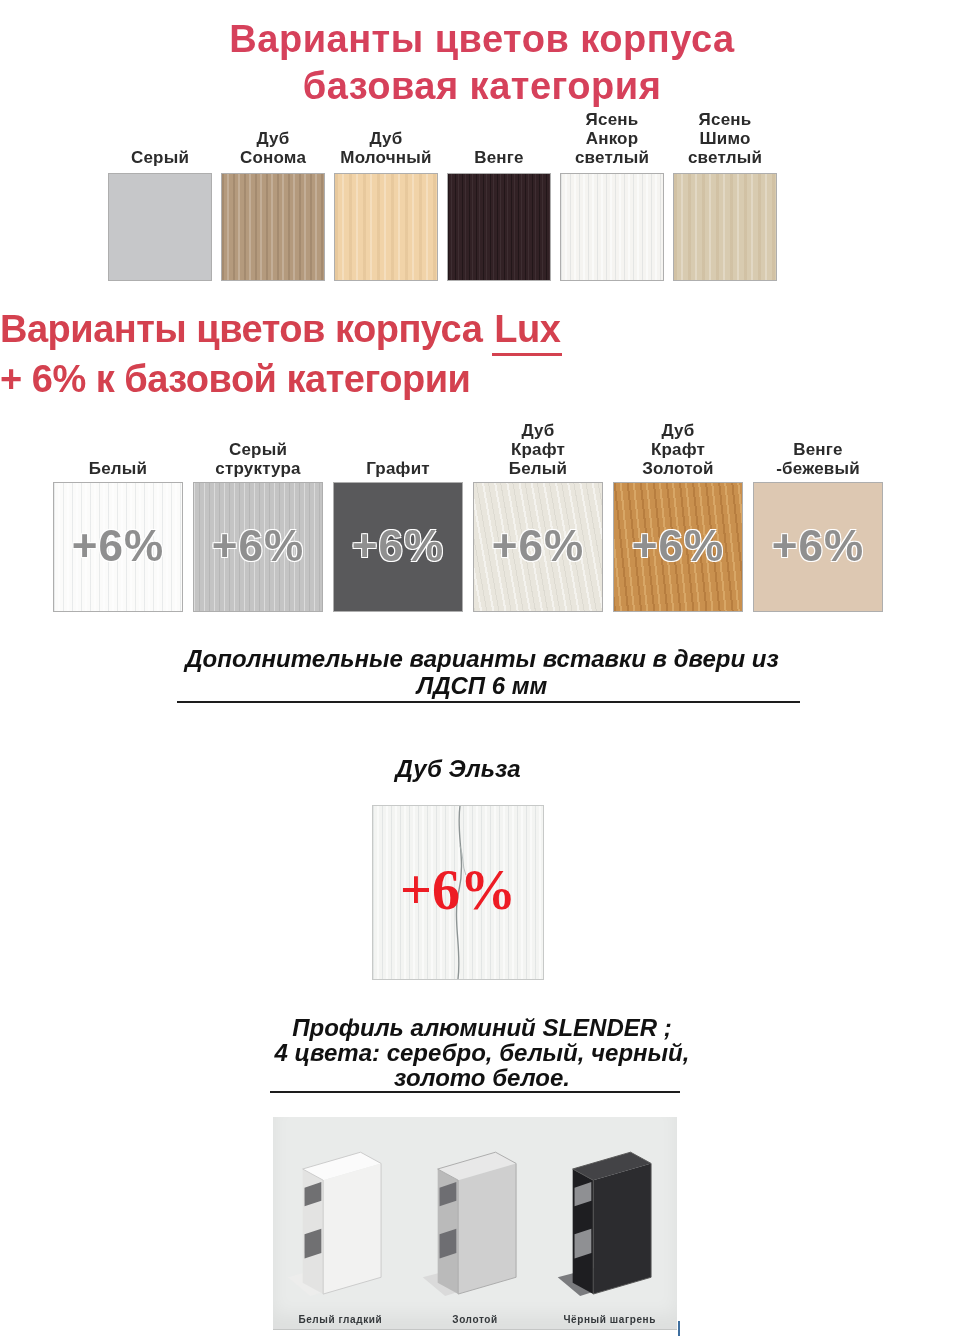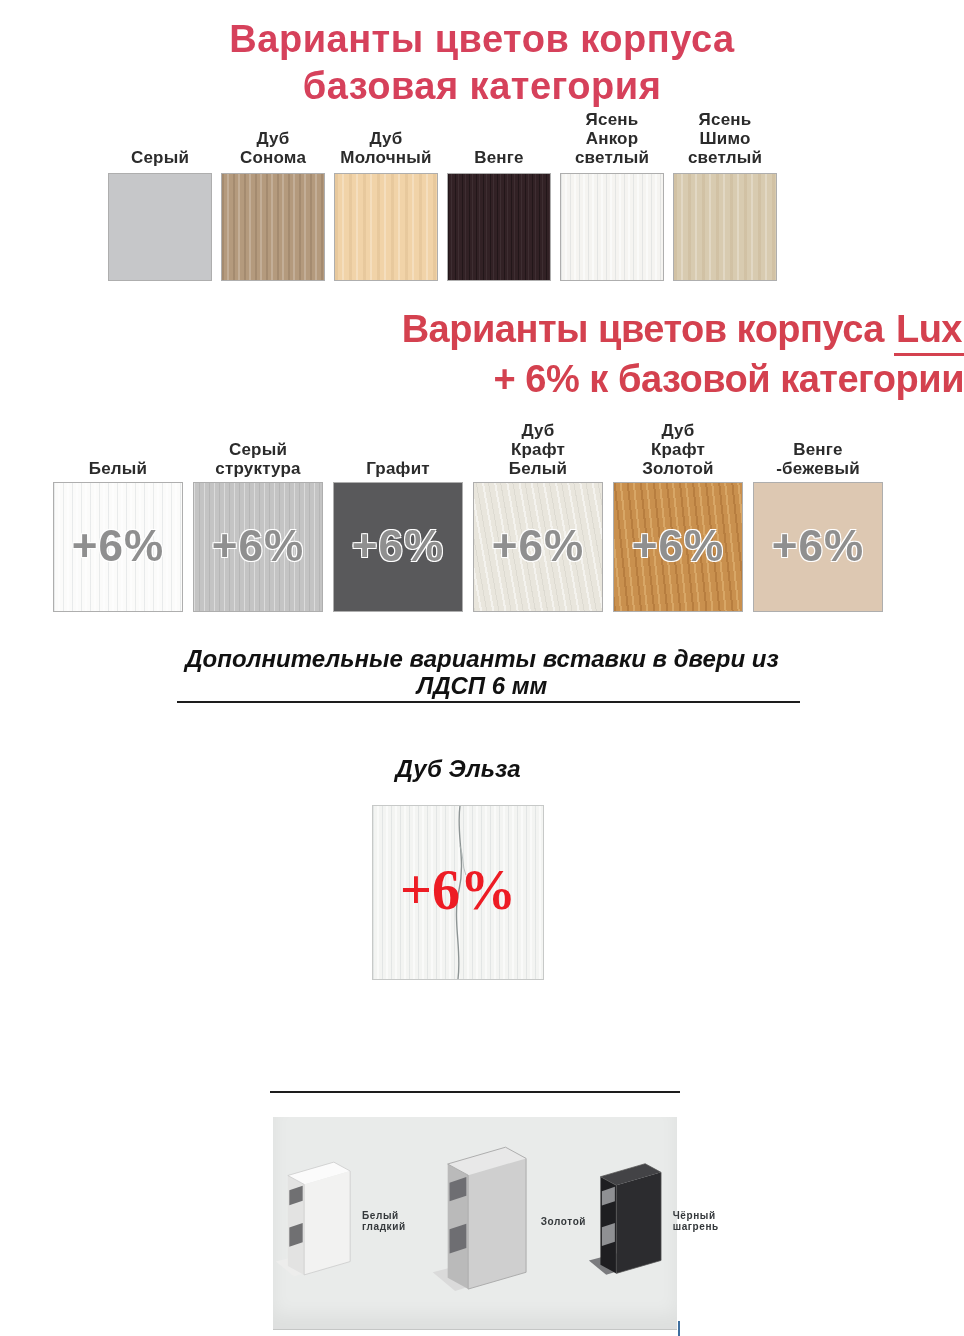--- a/index.html
+++ b/index.html
@@ -12,21 +12,21 @@
   .pre { white-space:pre-line; }
 
   
   .title1 {
     position:absolute; top:16px; left:0; right:0;
     text-align:center; font-weight:bold; font-size:38px; line-height:47px;
     letter-spacing:0.5px;
   }
   .title2 {
     position:absolute; top:306px; left:0; right:0;
-    text-align:right; font-weight:bold; font-size:38px; line-height:46px;
+    text-align:left; font-weight:bold; font-size:38px; line-height:46px;
     letter-spacing:-0.5px;
   }
   .title2 .lux {
     display:inline-block; margin-left:10px;
     border-bottom:3px solid currentColor; padding:0 2px 1px 2px;
   }
 
   
   .srow { position:absolute; display:flex; }
   .row1 { top:103px; left:108px; gap:9px; }
@@ -92,21 +92,21 @@
     font-weight:bold; font-style:italic; font-size:24px; line-height:25px;
     color:#111111;
   }
   .rule2 { top:1091px; left:270px; width:410px; }
   .photo {
     position:absolute; top:1117px; left:273px; width:404px; height:213px;
     display:flex; border-bottom:1px solid #c4c6c5;
     box-shadow:inset 0 -14px 18px rgba(0,0,0,0.05);
   }
   .pcol {
-    flex:1; display:flex; flex-direction:row;
+    flex:1; display:flex; flex-direction:column;
     align-items:center; justify-content:flex-end; padding-bottom:4px;
   }
   .pcol svg { width:112px; height:172px; margin-bottom:3px; }
   .plabel {
     font-size:10px; font-weight:bold; color:#34383b; letter-spacing:0.6px;
   }
   
   .pw .top{fill:#fbfbfb}.pw .face{fill:#f2f2f1}.pw .side{fill:#e3e3e2}
   .pw .hook{fill:#707072}.pw .flange{fill:#ededec}.pw .outline{stroke:#c9c9c9;fill:none}
   .ps .top{fill:#e8e8e8}.ps .face{fill:#cfcfcf}.ps .side{fill:#bababa}
@@ -215,20 +215,23 @@
     <div class="elsa-label">Дуб Эльза</div>
     <div class="elsa-swatch g-whitewood" style="background-color: rgb(243, 244, 242);">
       <svg viewBox="0 0 172 175" preserveAspectRatio="none">
         <path d="M88,0 C84,28 94,55 87,85 C80,115 90,145 86,175" stroke="#8d9494" stroke-width="1.4" fill="none"></path>
         <path d="M88,40 C92,52 90,60 94,70" stroke="#aab2b2" stroke-width="0.8" fill="none"></path>
       </svg>
       <span class="elsa-plus" style="color: rgb(237, 28, 36);">+6%</span>
     </div>
   </div>
 
+  <div class="profile-heading pre">Профиль алюминий SLENDER ;
+4 цвета: серебро, белый, черный,
+золото белое.</div>
   <div class="rule rule2"></div>
 
   <div class="photo" style="background-color: rgb(233, 235, 234);">
     <div class="pcol">
       <svg class="pw" viewBox="0 0 120 180">
         <path class="flange" d="M4,146 L42,136 L66,154 L28,166 Z"></path>
         <path class="side" d="M20,30 L42,42 L42,164 L20,152 Z"></path>
         <path class="top" d="M20,30 L82,12 L104,24 L42,42 Z"></path>
         <path class="face" d="M42,42 L104,24 L104,146 L42,164 Z"></path>
         <path class="hook" d="M22,50 L40,44 L40,64 L22,70 Z"></path>

